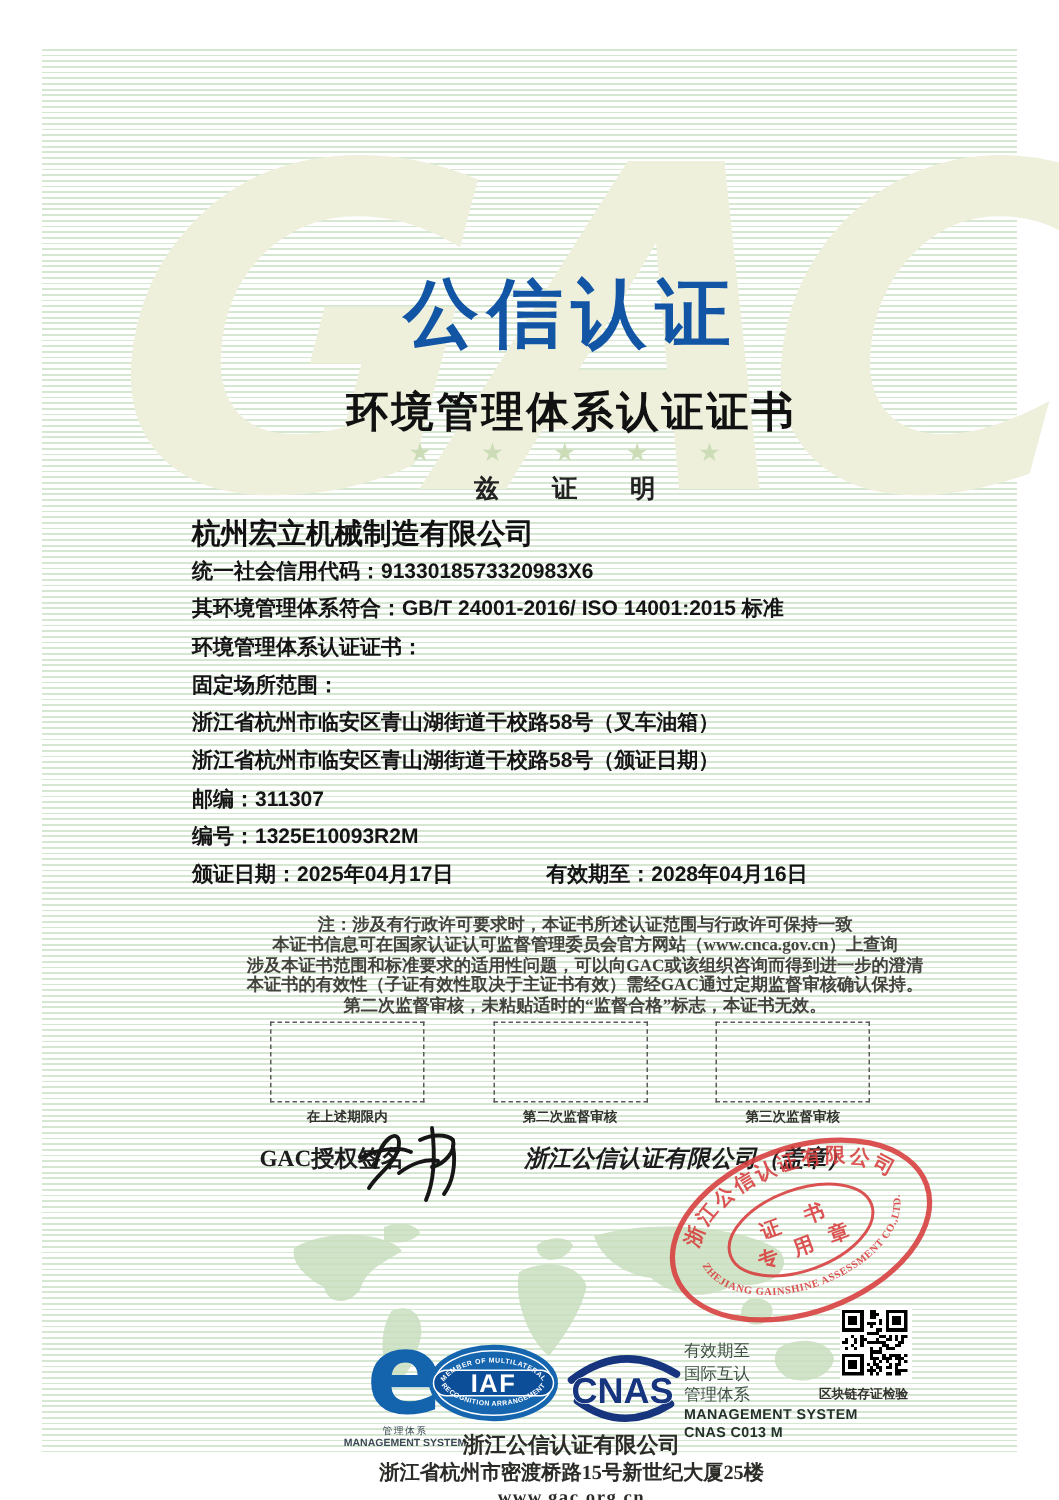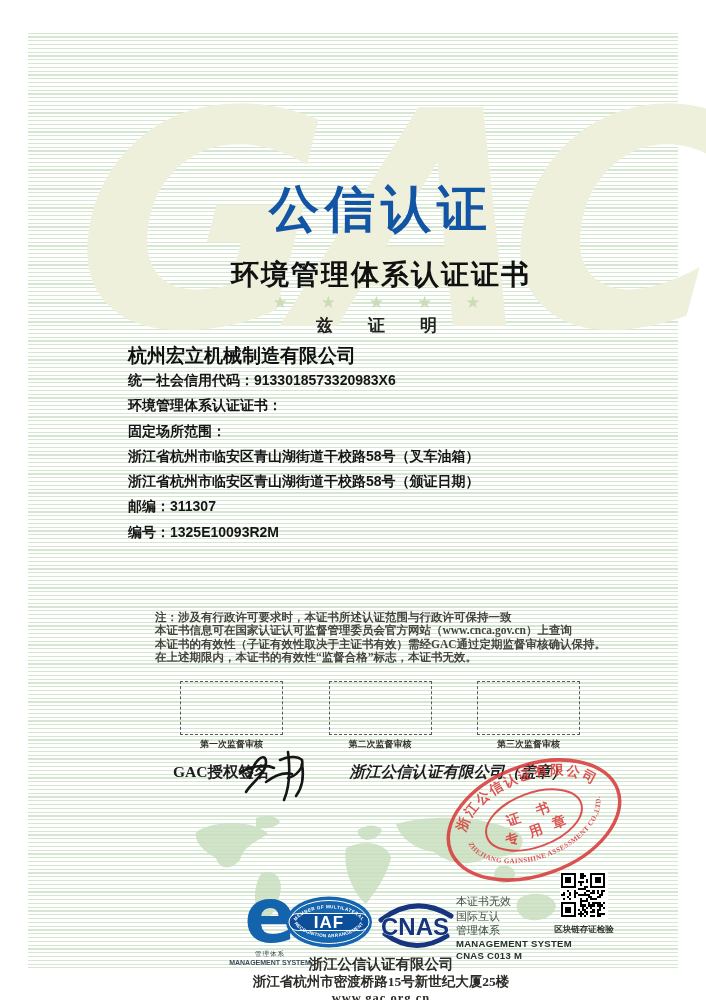--- a/index.html
+++ b/index.html
@@ -18,21 +18,21 @@
   .stars{position:absolute;left:0;top:262px;width:730px;text-align:center;
          font-size:17px;letter-spacing:33px;color:#cbdcb6;}
   .certify{position:absolute;left:0;top:284px;width:706px;text-align:center;
            font-size:17px;font-weight:bold;letter-spacing:9px;color:#222;}
   .company{position:absolute;left:100px;top:313px;font-size:19px;font-weight:bold;color:#111;}
   .fields{position:absolute;left:100px;top:342px;width:520px;color:#151515;}
   .field{height:25.3px;font-size:14px;font-weight:bold;white-space:nowrap;}
   .field.dates span{margin-right:58px;}
   .notes{position:absolute;left:127px;top:581px;width:470px;
          font-family:"Liberation Serif","DejaVu Serif",serif;font-weight:bold;
-         font-size:11.5px;line-height:13.4px;color:#44443e;}
+         font-size:11.5px;line-height:13.4px;color:#44443e;text-align:center;}
   .sup-row{position:absolute;left:152px;top:651px;width:400px;display:flex;justify-content:space-between;}
   .sup{display:flex;flex-direction:column;align-items:center;}
   .sup-box{width:101px;height:52px;border:1.5px dashed #5a5a5a;}
   .sup-label{margin-top:3px;font-size:9px;color:#33332e;font-family:"Liberation Serif","DejaVu Serif",serif;font-weight:bold;}
   .sign-row{position:absolute;left:145px;top:732px;display:flex;align-items:center;
             font-family:"Liberation Serif","DejaVu Serif",serif;font-weight:bold;font-size:15.5px;color:#1d1d1d;}
   .signature{position:absolute;left:208px;top:712px;}
   .seal-label{margin-left:80px;white-space:nowrap;font-style:italic;}
   .stamp{position:absolute;left:413px;top:731px;width:186px;height:118px;
          transform:rotate(-20deg);opacity:0.88;z-index:6;}
@@ -41,21 +41,21 @@
   .logo-gac .e{font-family:"DejaVu Sans",sans-serif;font-size:76px;line-height:56px;
                font-weight:bold;color:#1464ad;}
   .logo-gac .cap-cn{margin-top:6px;font-size:6.5px;color:#3c4a55;letter-spacing:1px;}
   .logo-gac .cap-en{font-size:7px;font-weight:bold;color:#3c4a55;}
   .logo-iaf{position:absolute;left:257px;top:866px;}
   .logo-cnas{position:absolute;left:347px;top:872px;}
   .accred{position:absolute;left:428px;top:864px;color:#3f4f44;}
   .accred .cn{font-size:11px;line-height:14.5px;}
   .accred .en{font-size:9.5px;line-height:12px;font-weight:bold;color:#23312a;letter-spacing:0.3px;}
   .qr{position:absolute;left:532px;top:842px;width:46px;height:46px;background:#fff;padding:1px;}
-  .qr-caption{position:absolute;left:518px;top:894px;width:76px;text-align:center;
+  .qr-caption{position:absolute;left:518px;top:894px;width:76px;
               font-size:8.5px;color:#33332e;font-family:"Liberation Serif","DejaVu Serif",serif;font-weight:bold;}
   .footer{position:absolute;left:0;top:925px;width:706px;text-align:center;
           font-family:"Liberation Serif","DejaVu Serif",serif;font-weight:bold;color:#2b2b27;}
   .footer .f1{font-size:14.5px;line-height:18px;}
   .footer .f2{font-size:13.5px;line-height:17px;}
   .footer .f3{font-size:12.5px;line-height:16px;letter-spacing:1px;}
   .stamp text{fill:#d83c3c;font-family:"Liberation Serif","DejaVu Serif",serif;}
 </style>
 </head>
 <body>
@@ -80,39 +80,45 @@
 
     <h1 class="title">公信认证</h1>
     <h2 class="subtitle">环境管理体系认证证书</h2>
     <div class="stars">★★★★★</div>
     <div class="certify">兹　证　明</div>
 
     <div class="company">杭州宏立机械制造有限公司</div>
 
     <div class="fields">
       <div class="field">统一社会信用代码：9133018573320983X6</div>
+      <div class="field">其环境管理体系符合：GB/T 24001-2016/ ISO 14001:2015 标准</div>
       <div class="field">环境管理体系认证证书：</div>
       <div class="field">固定场所范围：</div>
       <div class="field">浙江省杭州市临安区青山湖街道干校路58号（叉车油箱）</div>
       <div class="field">浙江省杭州市临安区青山湖街道干校路58号（颁证日期）</div>
       <div class="field">邮编：311307</div>
       <div class="field">编号：1325E10093R2M</div>
+      <div class="field dates">
+        <span>颁证日期：2025年04月17日</span>
+        <span>有效期至：2028年04月16日</span>
+      </div>
     </div>
 
     <div class="notes">
       <div>注：涉及有行政许可要求时，本证书所述认证范围与行政许可保持一致</div>
       <div>本证书信息可在国家认证认可监督管理委员会官方网站（www.cnca.gov.cn）上查询</div>
+      <div>涉及本证书范围和标准要求的适用性问题，可以向GAC或该组织咨询而得到进一步的澄清</div>
       <div>本证书的有效性（子证有效性取决于主证书有效）需经GAC通过定期监督审核确认保持。</div>
-      <div>在上述期限内，本证书的有效性“监督合格”标志，本证书无效。</div>
+      <div>第二次监督审核，未粘贴适时的“监督合格”标志，本证书无效。</div>
     </div>
 
     <div class="sup-row">
       <div class="sup">
         <div class="sup-box"></div>
-        <div class="sup-label">第一次监督审核</div>
+        <div class="sup-label">在上述期限内</div>
       </div>
       <div class="sup">
         <div class="sup-box"></div>
         <div class="sup-label">第二次监督审核</div>
       </div>
       <div class="sup">
         <div class="sup-box"></div>
         <div class="sup-label">第三次监督审核</div>
       </div>
     </div>
@@ -175,21 +181,21 @@
       </text>
     </svg>
 
     <svg class="logo-cnas" width="80" height="48" viewBox="0 0 80 48">
       <path d="M6,18 Q 40,-8 76,14" fill="none" stroke="#16357e" stroke-width="5" stroke-linecap="round"></path>
       <path d="M10,32 Q 40,54 72,34" fill="none" stroke="#16357e" stroke-width="5" stroke-linecap="round"></path>
       <text x="40" y="33" text-anchor="middle" font-size="24" font-weight="bold" fill="#16357e" stroke="#ffffff" stroke-width="0.8" paint-order="stroke" font-family="Liberation Sans,sans-serif">CNAS</text>
     </svg>
 
     <div class="accred">
-      <div class="cn">本证书无效</div>
+      <div class="cn">有效期至</div>
       <div class="cn">国际互认</div>
       <div class="cn">管理体系</div>
       <div class="en">MANAGEMENT SYSTEM</div>
       <div class="en">CNAS C013 M</div>
     </div>
 
     <div class="qr">
       <svg id="qr-svg" width="44" height="44" viewBox="0 0 21 21" shape-rendering="crispEdges">
           <rect width="21" height="21" fill="#fff"></rect>
           <path d="M9,0h1v1h-1zM10,0h1v1h-1zM9,1h1v1h-1zM10,1h1v1h-1zM11,1h1v1h-1zM9,2h1v1h-1zM10,2h1v1h-1zM12,3h1v1h-1zM8,4h1v1h-1zM9,4h1v1h-1zM10,4h1v1h-1zM12,4h1v1h-1zM9,5h1v1h-1zM11,6h1v1h-1zM12,6h1v1h-1zM8,7h1v1h-1zM9,7h1v1h-1zM10,7h1v1h-1zM11,7h1v1h-1zM3,8h1v1h-1zM6,8h1v1h-1zM12,8h1v1h-1zM13,8h1v1h-1zM15,8h1v1h-1zM17,8h1v1h-1zM19,8h1v1h-1zM20,8h1v1h-1zM1,9h1v1h-1zM4,9h1v1h-1zM6,9h1v1h-1zM7,9h1v1h-1zM11,9h1v1h-1zM14,9h1v1h-1zM15,9h1v1h-1zM17,9h1v1h-1zM19,9h1v1h-1zM0,10h1v1h-1zM1,10h1v1h-1zM4,10h1v1h-1zM6,10h1v1h-1zM8,10h1v1h-1zM9,10h1v1h-1zM10,10h1v1h-1zM11,10h1v1h-1zM12,10h1v1h-1zM13,10h1v1h-1zM18,10h1v1h-1zM19,10h1v1h-1zM3,11h1v1h-1zM6,11h1v1h-1zM13,11h1v1h-1zM14,11h1v1h-1zM17,11h1v1h-1zM18,11h1v1h-1zM1,12h1v1h-1zM4,12h1v1h-1zM9,12h1v1h-1zM12,12h1v1h-1zM14,12h1v1h-1zM15,12h1v1h-1zM16,12h1v1h-1zM9,13h1v1h-1zM10,13h1v1h-1zM11,13h1v1h-1zM12,13h1v1h-1zM9,14h1v1h-1zM13,14h1v1h-1zM15,14h1v1h-1zM16,14h1v1h-1zM17,14h1v1h-1zM18,14h1v1h-1zM20,14h1v1h-1zM9,15h1v1h-1zM10,15h1v1h-1zM11,15h1v1h-1zM13,15h1v1h-1zM14,15h1v1h-1zM15,15h1v1h-1zM17,15h1v1h-1zM18,15h1v1h-1zM19,15h1v1h-1zM10,16h1v1h-1zM12,16h1v1h-1zM14,16h1v1h-1zM18,16h1v1h-1zM20,16h1v1h-1zM8,17h1v1h-1zM10,17h1v1h-1zM11,17h1v1h-1zM15,17h1v1h-1zM17,17h1v1h-1zM18,17h1v1h-1zM9,18h1v1h-1zM11,18h1v1h-1zM12,18h1v1h-1zM14,18h1v1h-1zM15,18h1v1h-1zM17,18h1v1h-1zM8,19h1v1h-1zM9,19h1v1h-1zM10,19h1v1h-1zM12,19h1v1h-1zM17,19h1v1h-1zM18,19h1v1h-1zM19,19h1v1h-1zM20,19h1v1h-1zM9,20h1v1h-1zM11,20h1v1h-1zM14,20h1v1h-1zM15,20h1v1h-1zM17,20h1v1h-1zM18,20h1v1h-1z" fill="#000"></path>

